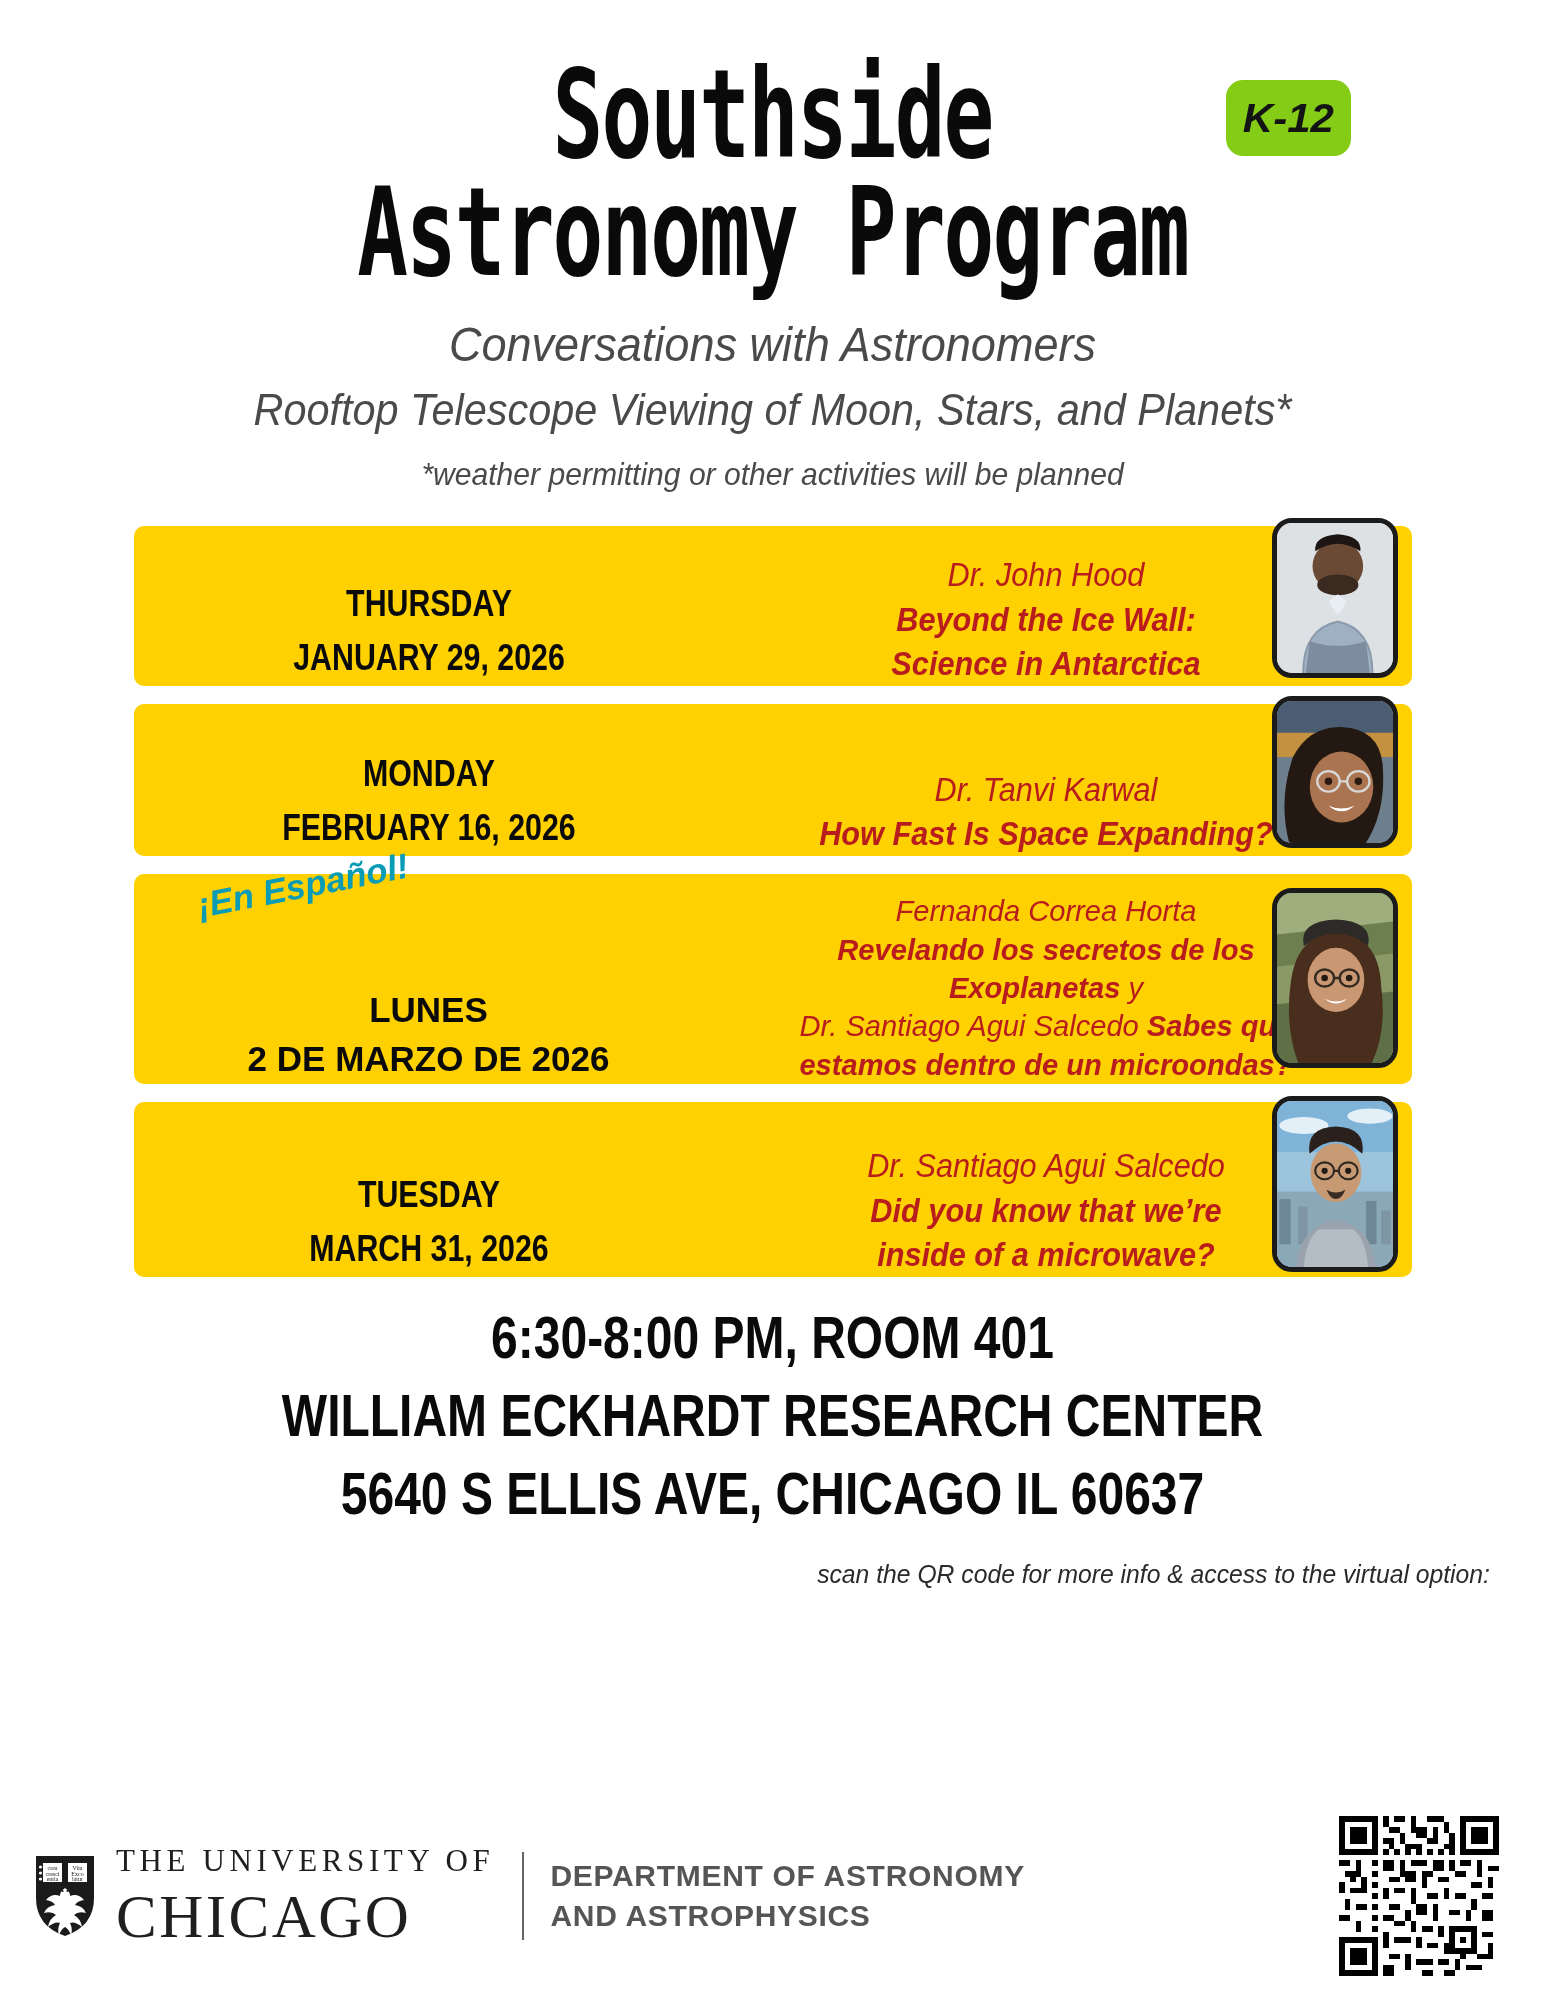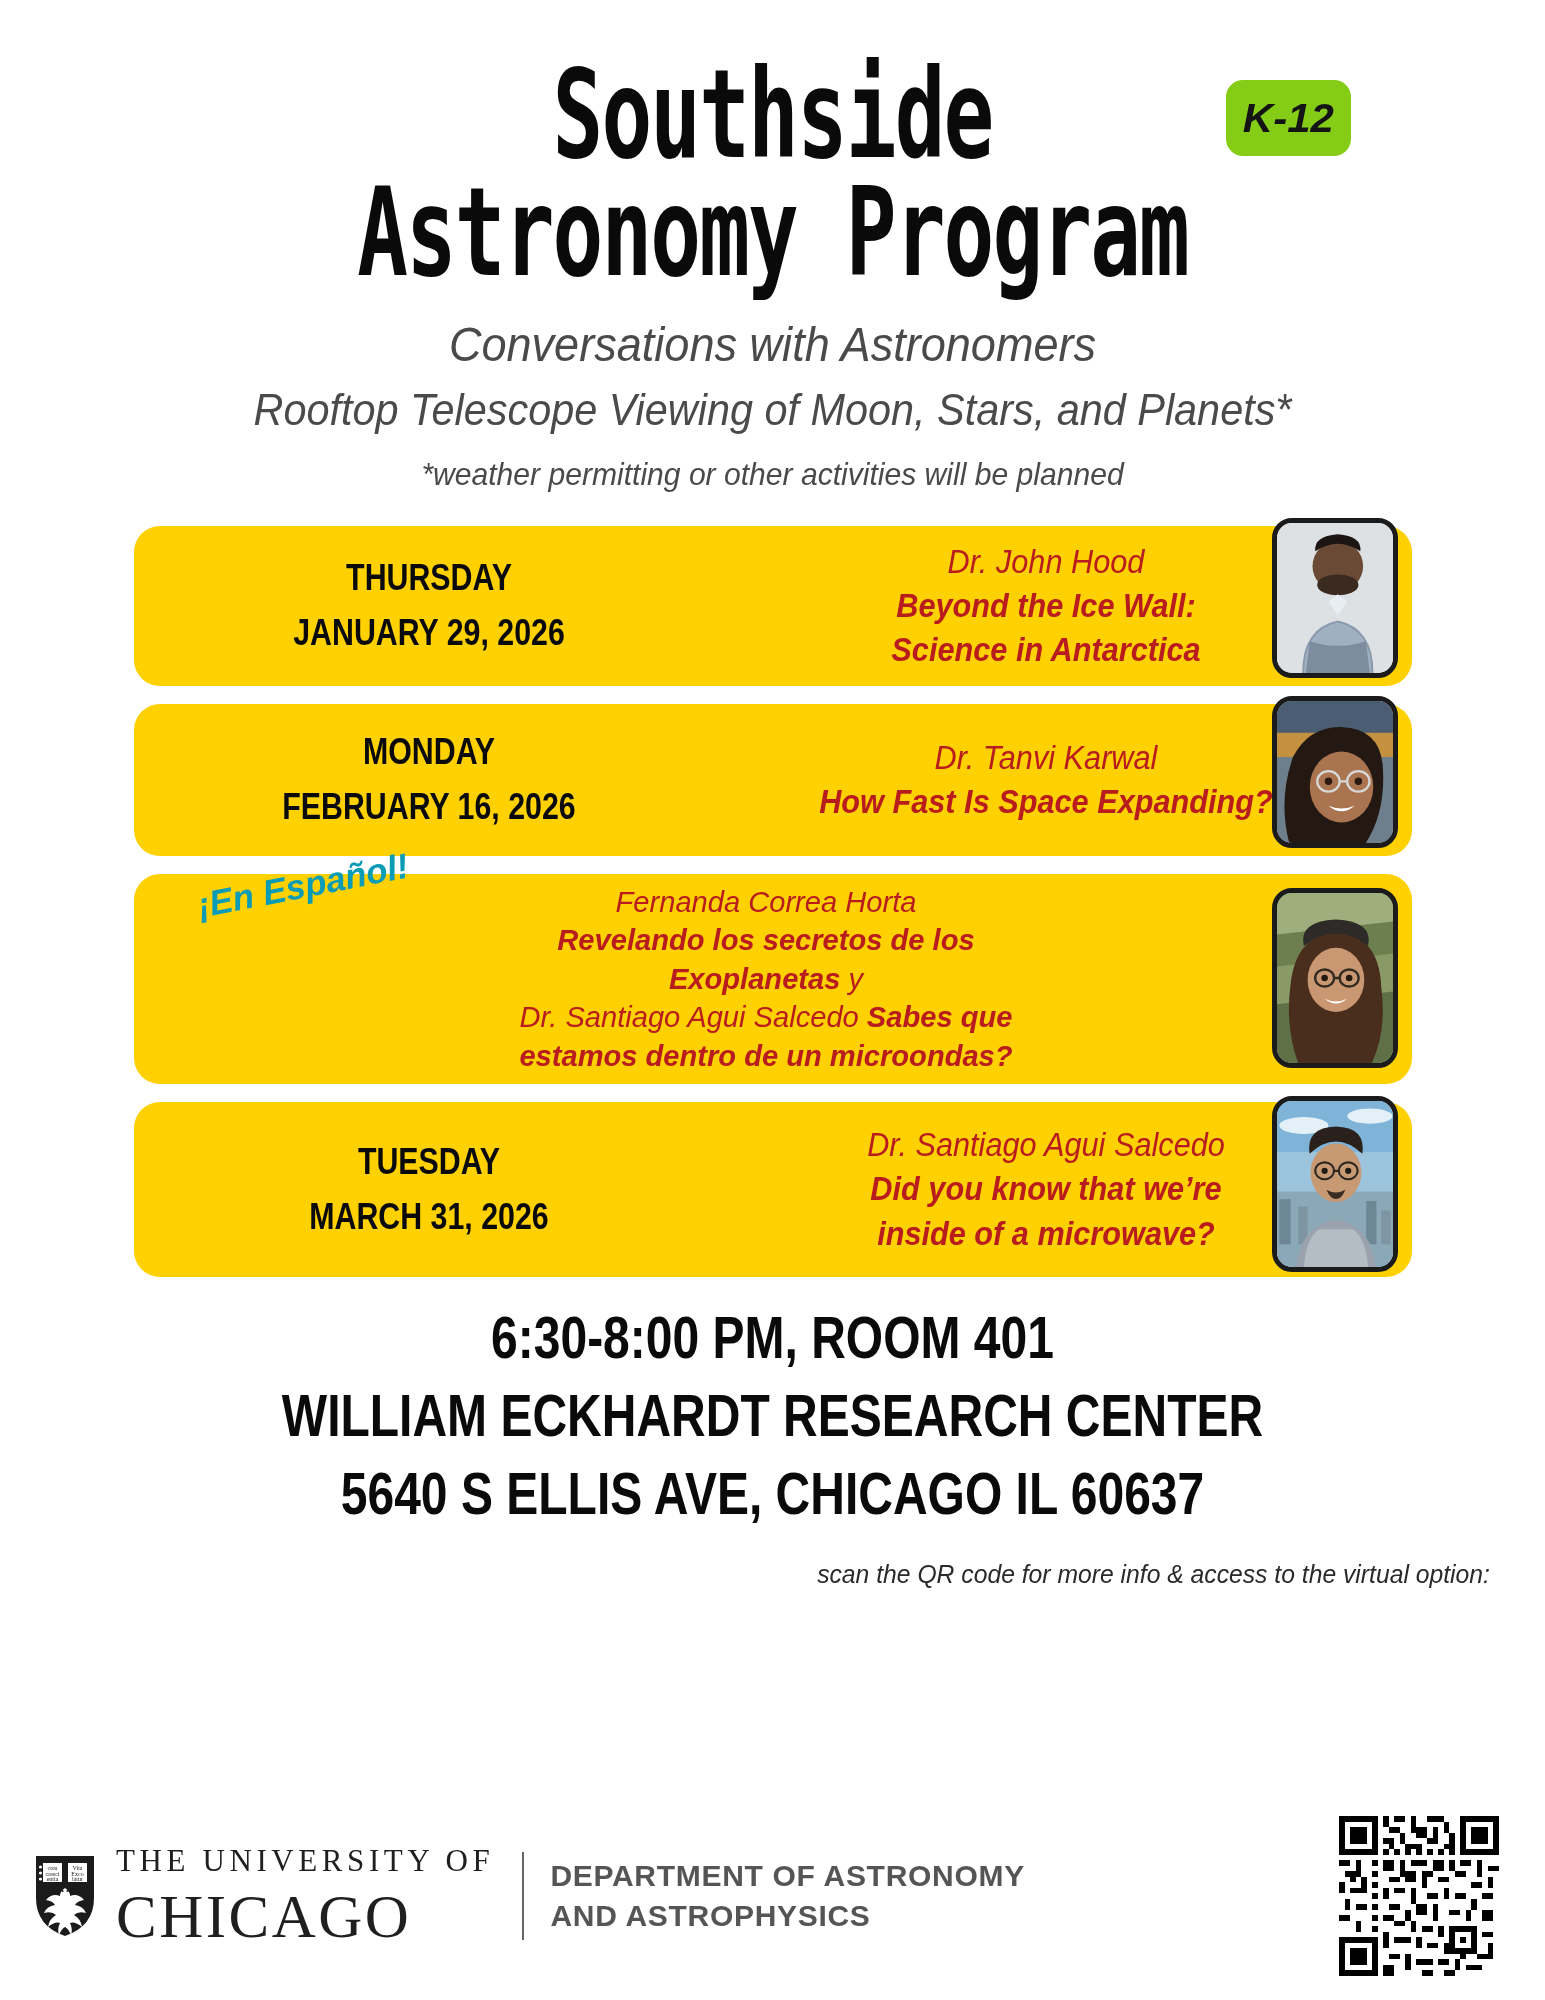--- a/index.html
+++ b/index.html
@@ -54,23 +54,23 @@
   .sub3 { font-size: 32px; margin-top: 20px; transform: scaleX(0.94); }
 
   
   .cards { position: relative; margin-top: 33px; }
 
   .card {
     position: relative;
     margin: 0 auto 18px auto;
     width: 1278px;
     background: #FFD100;
-    border-radius: 26px;
+    border-radius: 10px;
     display: flex;
-    align-items: center;
+    align-items: flex-end;
   }
   .card-1 { height: 160px; }
   .card-2 { height: 152px; }
   .card-3 { height: 210px; }
   .card-4 { height: 175px; }
 
   .card-date {
     width: 560px;
     flex: 0 0 560px;
     text-align: center;
@@ -264,20 +264,24 @@
           <line x1="68" y1="86" x2="76" y2="86" stroke="#d8d8d8" stroke-width="2.5"></line>
           <circle cx="56" cy="86" r="4" fill="#2a1a12"></circle>
           <circle cx="88" cy="86" r="4" fill="#2a1a12"></circle>
           <path d="M56 112 q14 12 28 0 q-14 6 -28 0z" fill="#fff"></path>
         </svg>
       </div>
     </div>
 
     <div class="card card-3">
       <div class="espanol-badge">¡En Español!</div>
+      <div class="card-date">
+        <div class="d-line" style="margin-top:26px;">LUNES</div>
+        <div class="d-line">2 DE MARZO DE 2026</div>
+      </div>
       <div class="card-body">
         <span class="speaker">Fernanda Correa Horta</span>
         <span class="talk">Revelando los secretos de los</span>
         <span class="mixed"><b>Exoplanetas</b><i> y</i></span>
         <span class="mixed"><i>Dr. Santiago Agui Salcedo </i><b>Sabes que</b></span>
         <span class="mixed"><b>estamos dentro de un microondas?</b></span>
       </div>
       <div class="headshot headshot-3">
         <svg viewBox="0 0 126 180" preserveAspectRatio="xMidYMid slice">
           <rect width="126" height="180" fill="#7d8f5e"></rect>

